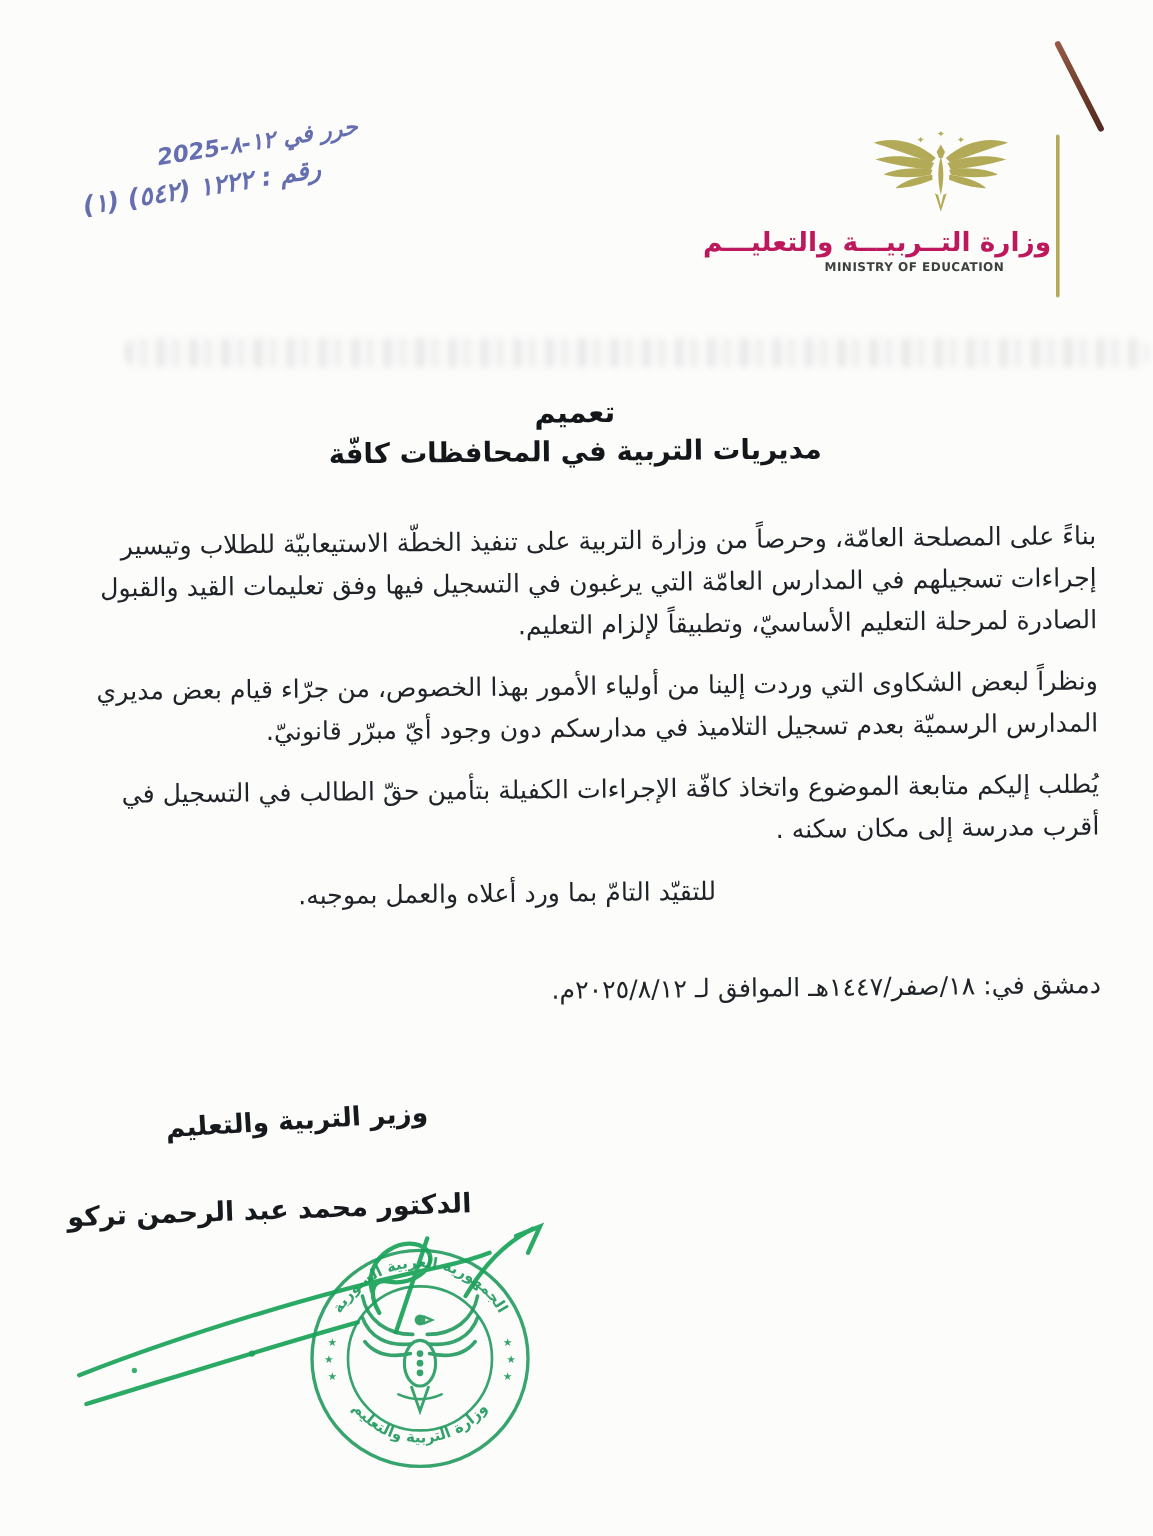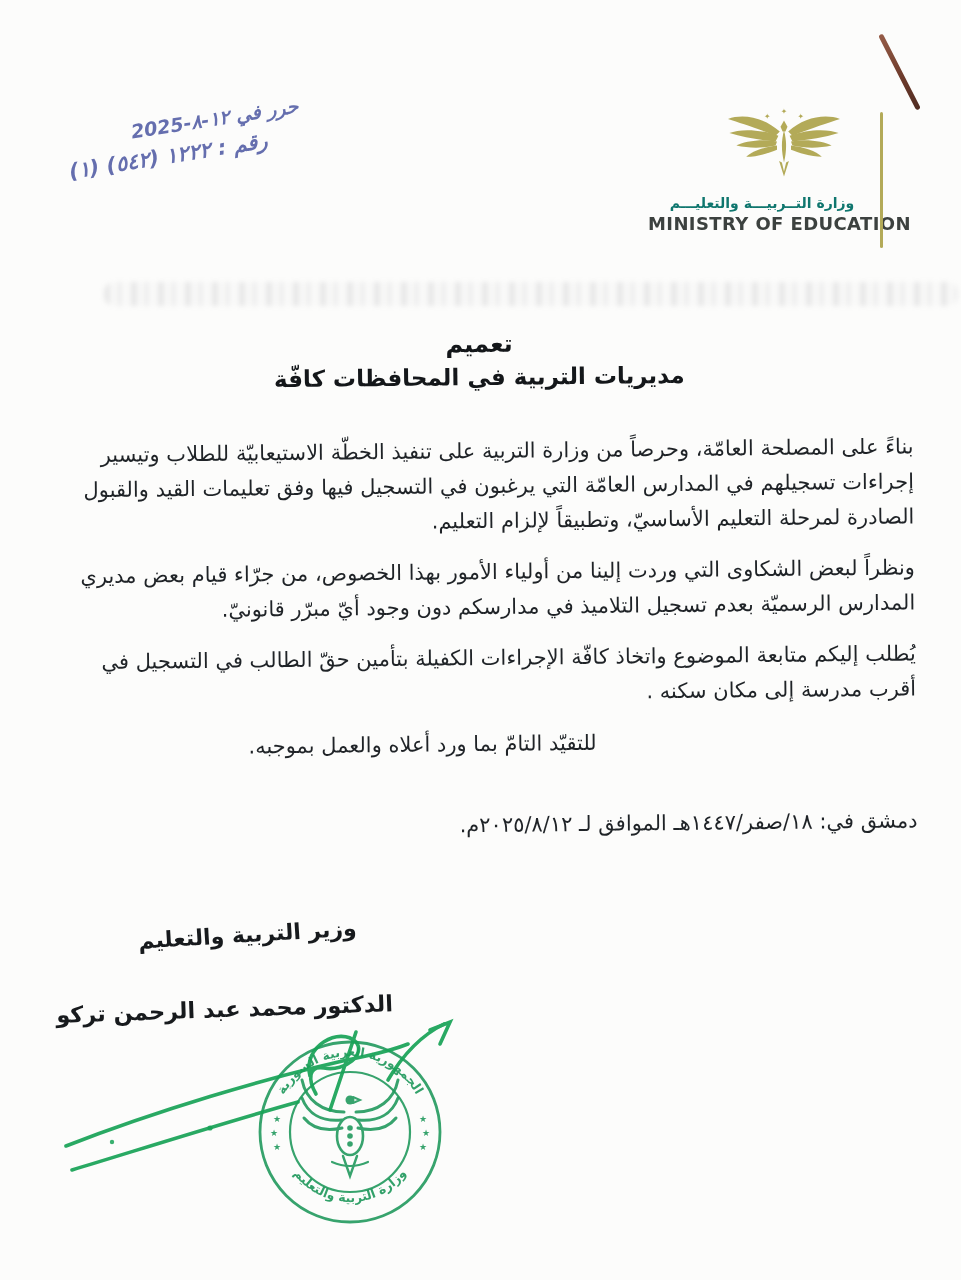--- a/index.html
+++ b/index.html
@@ -22,25 +22,25 @@
     transform:rotate(-9deg);
     color:#44509e;opacity:.82;
     font-style:italic;letter-spacing:1px;
     font-size:19px;line-height:30px;font-weight:bold;
   }
   .handnote .l2{margin-left:30px;margin-right:36px;font-size:21px;}
   
   .logo{position:absolute;left:648px;top:104px;width:228px;text-align:center;}
   .logo svg{display:block;margin:0 0 2px 66px;}
   .logo-ar{
-    direction:rtl;font-size:14px;font-weight:bold;color:#0f766e;
+    direction:rtl;font-size:22px;font-weight:bold;color:#be185d;
     white-space:nowrap;line-height:22px;
   }
   .logo-en{
-    font-size:18px;font-weight:bold;color:#3c413f;letter-spacing:.4px;
+    font-size:10px;font-weight:bold;color:#3c413f;letter-spacing:.4px;
     white-space:nowrap;line-height:20px;
   }
   .logo-rule{
     position:absolute;left:880px;top:112px;width:3px;height:136px;
     background:#b3aa58;border-radius:2px;
   }
   
   .ghost-band{
     position:absolute;left:104px;top:282px;width:854px;height:24px;
     background:repeating-linear-gradient(90deg,

